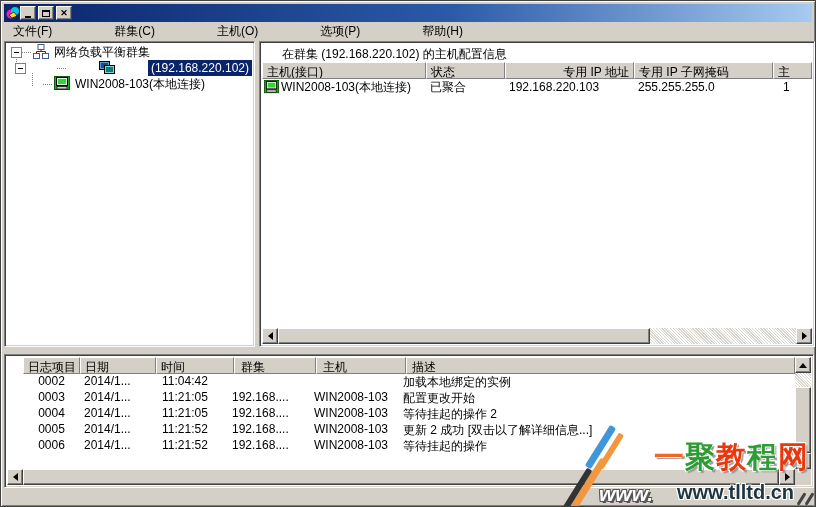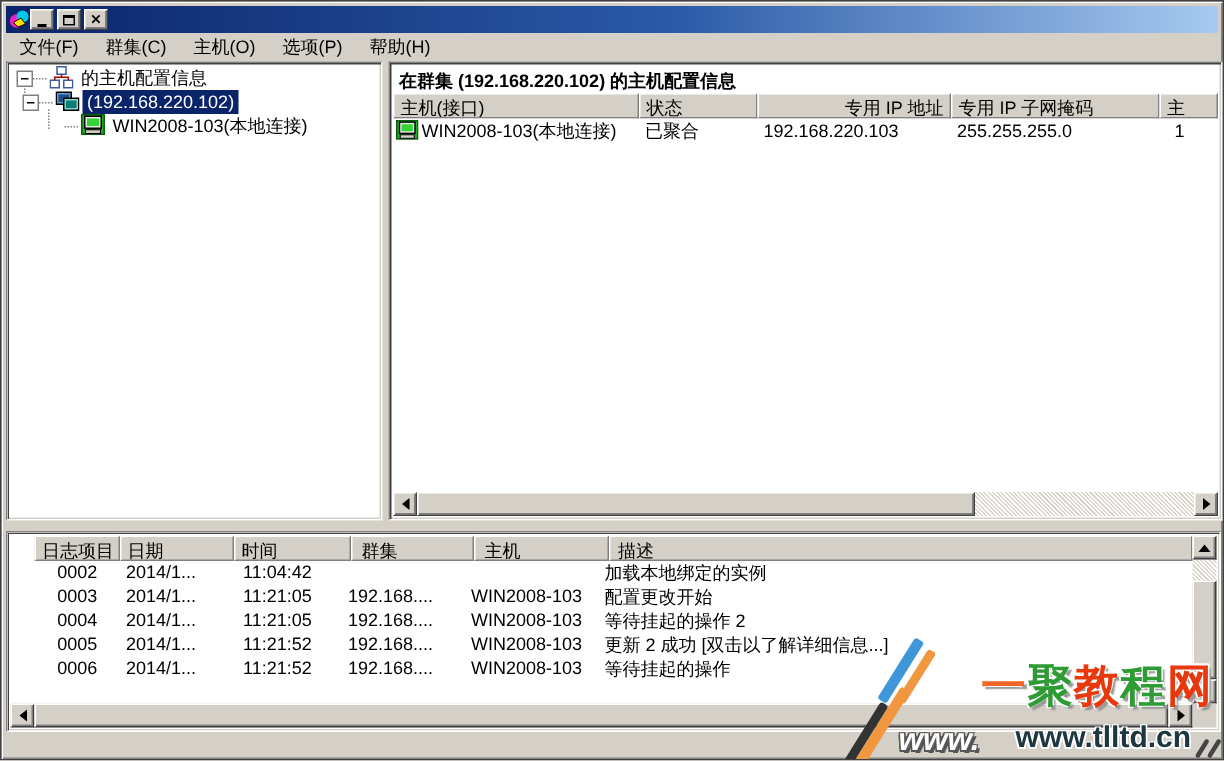--- a/index.html
+++ b/index.html
@@ -16,40 +16,40 @@
     display:flex;align-items:center;padding:0 2px;}
   .title-text{color:#fff;font-weight:bold;margin-left:3px;flex:1;white-space:nowrap;}
   .winbtns{display:flex;gap:2px;}
   .winbtn{width:16px;height:14px;background:#d4d0c8;border:1px solid;
     border-color:#fff #404040 #404040 #fff;box-shadow:inset -1px -1px 0 #808080;
     display:flex;align-items:center;justify-content:center;
     font-size:9px;font-weight:bold;line-height:1;padding:0;color:#000;}
   .winbtn.min span{display:block;width:6px;height:2px;background:#000;margin-top:7px;}
   .winbtn.max span{display:block;width:8px;height:7px;border:1px solid #000;border-top-width:2px;}
   
-  .menubar{position:absolute;left:3px;top:21px;right:3px;height:19px;display:flex;align-items:center;}
+  .menubar{position:absolute;left:3px;top:21px;right:3px;height:19px;display:flex;align-items:center;gap:44px;}
   .menu-item{padding:2px 9px;white-space:nowrap;}
   
   .sunken{background:#fff;border:1px solid;border-color:#808080 #fff #fff #808080;
     box-shadow:inset 1px 1px 0 #404040,inset -1px -1px 0 #d4d0c8;}
   
   .tree-panel{position:absolute;left:3px;top:40px;width:251px;height:306px;overflow:hidden;}
   .tree-inner{position:absolute;left:2px;top:2px;right:2px;bottom:2px;overflow:hidden;}
   .tree-row{height:16px;display:flex;align-items:center;white-space:nowrap;position:relative;}
   .expbox{width:11px;height:11px;border:1px solid #808080;background:#fff;
     display:flex;align-items:center;justify-content:center;flex:0 0 auto;}
   .expbox i{display:block;width:5px;height:1px;background:#000;}
   .dot-h{width:9px;height:1px;border-top:1px dotted #808080;flex:0 0 auto;}
   .vline{position:absolute;border-left:1px dotted #808080;width:1px;}
   .ticon{width:16px;height:16px;flex:0 0 aupx;margin:0 2px;flex-shrink:0;}
   .tlabel{padding:1px 3px;}
   .tlabel.selected{background:#0a246a;color:#fff;}
   
   .main-panel{position:absolute;left:258px;top:40px;width:556px;height:306px;overflow:hidden;}
-  .panel-title{position:absolute;left:6px;top:4px;white-space:nowrap;font-weight:bold;}
+  .panel-title{position:absolute;left:22px;top:4px;white-space:nowrap;}
   .grid-header{position:absolute;left:2px;top:20px;right:2px;height:17px;display:flex;overflow:hidden;}
   .gh-cell{background:#d4d0c8;border:1px solid;border-color:#fff #808080 #808080 #fff;
     padding:1px 4px;white-space:nowrap;overflow:hidden;flex:0 0 auto;}
   .grid-row{position:absolute;left:2px;top:37px;right:2px;height:16px;display:flex;align-items:center;}
   .gr-cell{padding:0 4px;white-space:nowrap;overflow:hidden;flex:0 0 auto;display:flex;align-items:center;}
   
   .sb-btn{width:16px;height:16px;background:#d4d0c8;border:1px solid;
     border-color:#fff #404040 #404040 #fff;box-shadow:inset -1px -1px 0 #808080;
     display:flex;align-items:center;justify-content:center;flex:0 0 auto;}
   .tri-l{width:0;height:0;border:4px solid transparent;border-right:5px solid #000;margin-left:-4px;}
@@ -135,23 +135,23 @@
           </span>
         <span class="dot-h"></span>
         <span class="ticon">
           <svg width="16" height="16" viewBox="0 0 16 16">
             <rect x="5" y="0.5" width="6" height="5" fill="#fff" stroke="#3b5b9a"></rect>
             <rect x="0.5" y="9.5" width="6" height="5" fill="#fff" stroke="#3b5b9a"></rect>
             <rect x="9.5" y="9.5" width="6" height="5" fill="#fff" stroke="#3b5b9a"></rect>
             <path d="M8 5.5 V7.5 M3.5 9.5 V7.5 H12.5 V9.5" stroke="#a00" fill="none"></path>
           </svg>
         </span>
-        <span class="tlabel">的主机配置信息</span>
-      </div>
-      <div class="tree-row" style="padding-left:8px;">
+        <span class="tlabel">网络负载平衡群集</span>
+      </div>
+      <div class="tree-row" style="padding-left:8px;justify-content:space-between;">
         <span class="expbox">
             <i></i>
           </span>
         <span class="dot-h"></span>
         <span class="ticon">
           <svg width="16" height="16" viewBox="0 0 16 16">
             <rect x="0.5" y="1.5" width="10" height="8" fill="#5f9ccf" stroke="#000"></rect>
             <rect x="2" y="3" width="7" height="5" fill="#1b4f8a"></rect>
             <rect x="5.5" y="5.5" width="10" height="8" fill="#7fd4cf" stroke="#000"></rect>
             <rect x="7" y="7" width="7" height="5" fill="#0c7d74"></rect>

